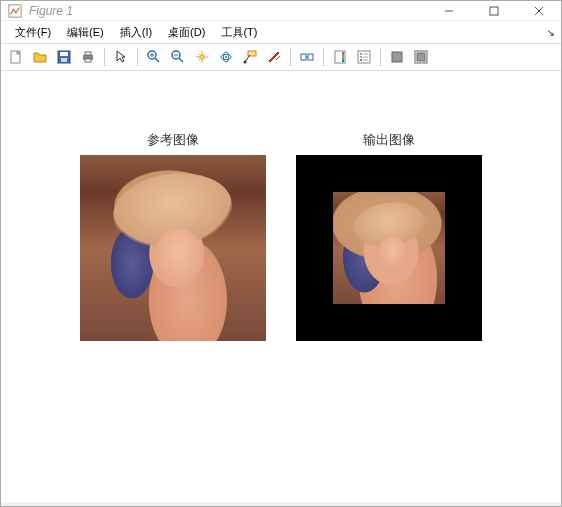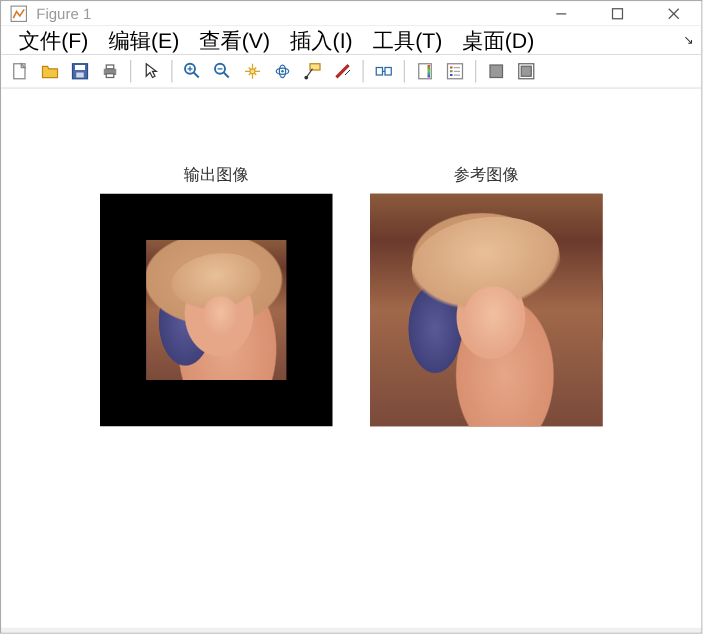--- a/index.html
+++ b/index.html
@@ -1,25 +1,25 @@
 <!DOCTYPE html>
 <html><head>
 <meta charset="utf-8">
 <style>
   * { box-sizing: border-box; margin: 0; padding: 0; }
   body { font-family: "Microsoft YaHei", "Segoe UI", Tahoma, sans-serif; font-size: 12px; background: #f0f0f0; width: 562px; height: 507px; overflow: hidden; }
   .window { width: 562px; height: 507px; background: #fff; border: 1px solid #aaa; display: flex; flex-direction: column; }
-  .titlebar { height: 20px; background: #fff; display: flex; align-items: center; padding: 0 0 0 6px; border-bottom: 1px solid #eee; }
+  .titlebar { height: 20px; background: #fff; display: flex; align-items: center; padding: 0 0 0 6px; border-bottom: 1px solid #eee; font-style: italic; }
   .titlebar-icon { width: 16px; height: 16px; margin-right: 6px; display: inline-flex; align-items: center; justify-content: center; }
   .titlebar-icon svg { width: 14px; height: 14px; }
   .title-text { flex: 1; color: #999; font-size: 12px; }
   .win-controls { display: flex; height: 100%; }
   .win-btn { width: 45px; height: 100%; display: flex; align-items: center; justify-content: center; color: #999; cursor: pointer; }
   .menubar { height: 22px; background: #fff; display: flex; align-items: center; padding: 0 6px; position: relative; }
-  .menu-item { padding: 14px 8px; color: #000; cursor: pointer; font-size: 17px; }
+  .menu-item { padding: 14px 8px; color: #000; cursor: pointer; font-size: 11px; }
   .menu-arrow { position: absolute; right: 6px; color: #333; font-size: 10px; }
   .toolbar { height: 28px; background: #fff; border-top: 1px solid #ddd; border-bottom: 1px solid #ddd; display: flex; align-items: center; padding: 0 4px; gap: 2px; }
   .tb-btn { width: 22px; height: 22px; display: flex; align-items: center; justify-content: center; cursor: pointer; border: 1px solid transparent; border-radius: 2px; }
   .tb-sep { width: 1px; height: 18px; background: #ccc; margin: 0 3px; }
   .canvas-area { flex: 1; background: #fff; position: relative; }
   .plots { display: flex; justify-content: center; align-items: flex-start; gap: 30px; padding-top: 60px; }
   .plot { display: flex; flex-direction: column; align-items: center; }
   .plot-title { margin-bottom: 6px; font-size: 13px; color: #333; }
   .img-box { position: relative; }
   .lena { width: 186px; height: 186px; display: block; }
@@ -81,24 +81,23 @@
             <line x1="1" y1="1" x2="9" y2="9" stroke="#555" stroke-width="1"></line>
             <line x1="9" y1="1" x2="1" y2="9" stroke="#555" stroke-width="1"></line>
           </svg>
       </div>
     </div>
   </div>
 
   <div class="menubar">
     <span class="menu-item">文件(F)</span>
     <span class="menu-item">编辑(E)</span>
-    <span class="menu-item">查看(V)</span>
     <span class="menu-item">插入(I)</span>
+    <span class="menu-item">桌面(D)</span>
     <span class="menu-item">工具(T)</span>
-    <span class="menu-item">桌面(D)</span>
     <span class="menu-arrow">↘</span>
   </div>
 
   <div class="toolbar">
     <div class="tb-btn">
         <svg width="16" height="16" viewBox="0 0 16 16">
           <rect x="3" y="2" width="9" height="12" fill="#fff" stroke="#888"></rect>
           <path d="M9 2 L12 5 L9 5 Z" fill="#ddd" stroke="#888"></path>
         </svg>
       </div>
@@ -212,28 +211,28 @@
         <svg width="16" height="16" viewBox="0 0 16 16">
           <rect x="2" y="2" width="12" height="12" fill="none" stroke="#666"></rect>
           <rect x="4" y="4" width="8" height="8" fill="#999" stroke="#666"></rect>
         </svg>
       </div>
   </div>
 
   <div class="canvas-area">
     <div class="plots">
       <div class="plot">
+        <div class="plot-title">参考图像</div>
+        <div class="img-box">
+          <div class="lena lena-art"></div>
+        </div>
+      </div>
+      <div class="plot">
         <div class="plot-title">输出图像</div>
         <div class="black-pad">
           <div class="lena-small lena-art"></div>
         </div>
       </div>
-      <div class="plot">
-        <div class="plot-title">参考图像</div>
-        <div class="img-box">
-          <div class="lena lena-art"></div>
-        </div>
-      </div>
     </div>
   </div>
 
   <div class="statusbar"></div>
 </div>
 
 </body></html>

